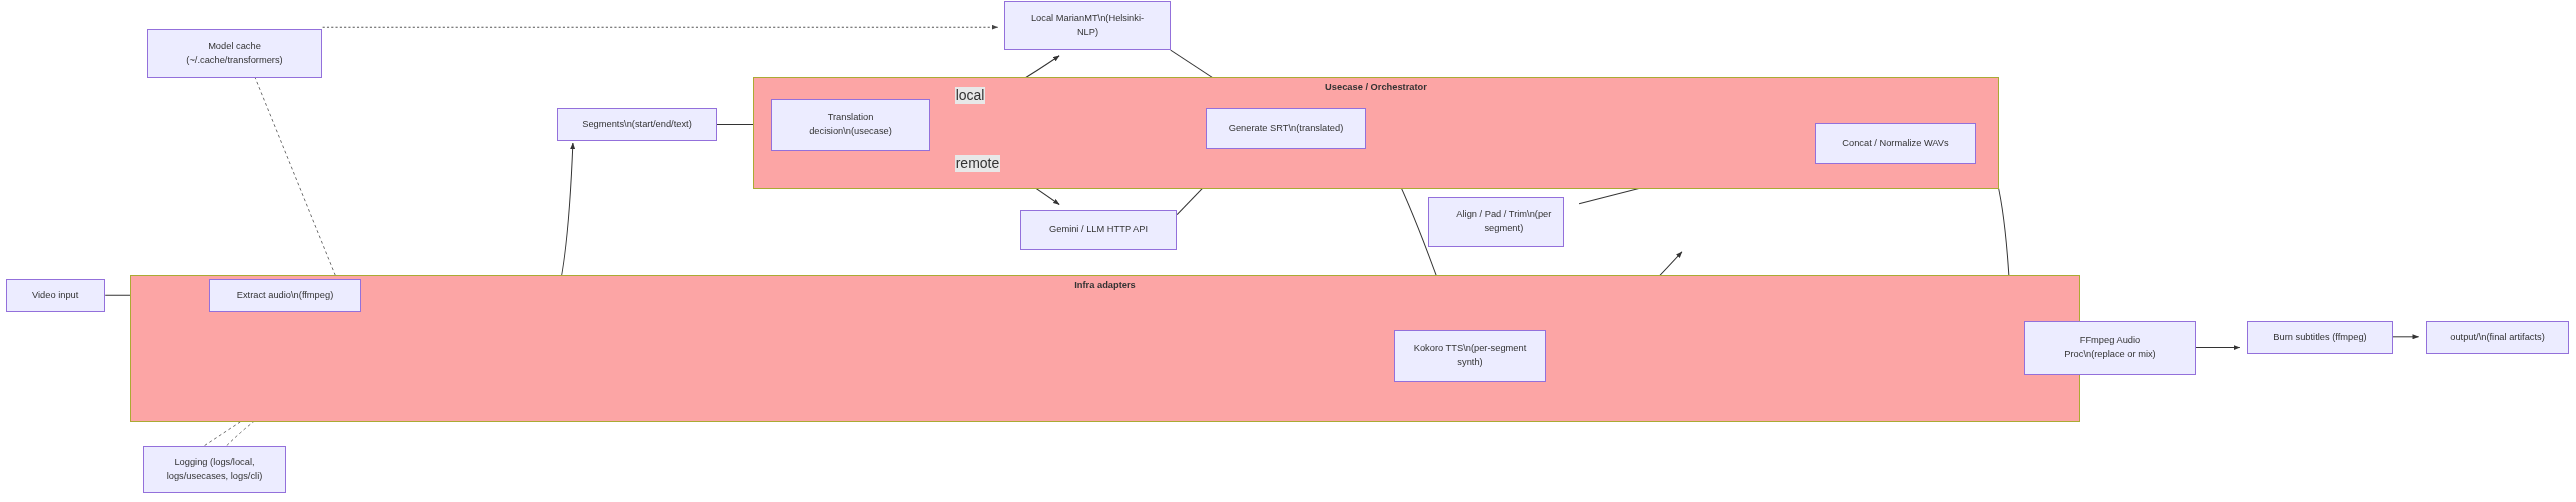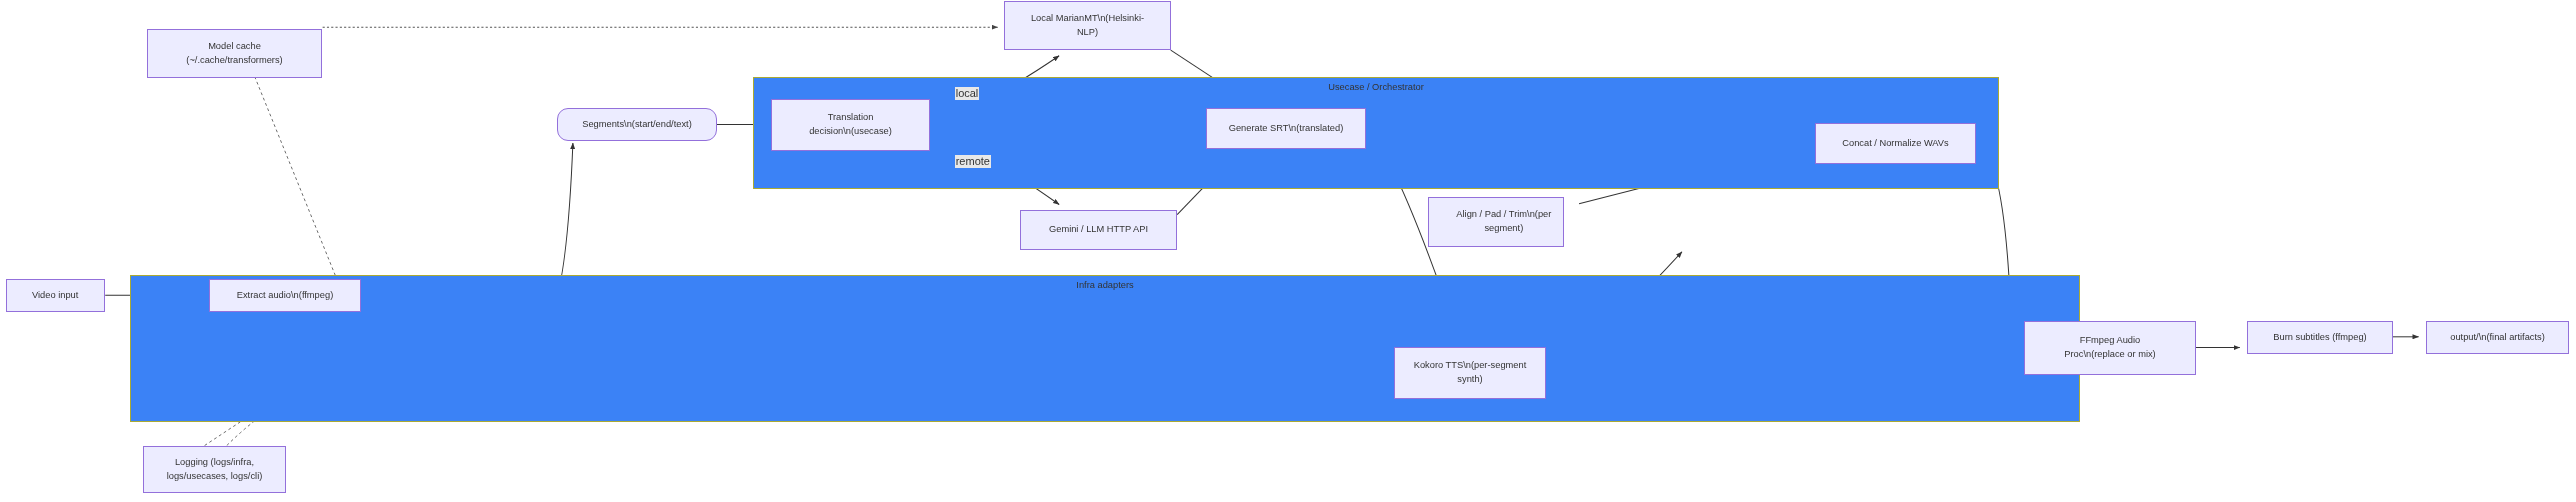--- a/index.html
+++ b/index.html
@@ -7,23 +7,24 @@
   #stage{
     position:relative;
     width:2576px;height:502px;
     background:#ffffff;
     font-family:"Liberation Sans","DejaVu Sans",sans-serif;
     overflow:hidden;
   }
   #edges{position:absolute;left:0;top:0;width:2576px;height:502px;}
   .cluster{
     position:absolute;
-    background:#3b82f6;
+    background:#fca5a5;
     border:0.7px solid #aaaa33;
     box-sizing:border-box;
+    font-weight:bold;
   }
   .cluster-label{
     position:absolute;
     top:4.3px;left:0;width:100%;
     text-align:center;
     font-size:9.3px;
     color:#333333;
     white-space:nowrap;
   }
   .node{
@@ -38,21 +39,21 @@
     font-size:9.3px;
     line-height:1.5;
     color:#333333;
     padding:1.4px 4.3px;
   }
   .node span{display:block;}
   .edge-label{
     position:absolute;
     background:#e8e8e8;
     color:#333333;
-    font-size:11px;
+    font-size:14px;
     line-height:1.2;
     padding:0 0.7px;
     white-space:nowrap;
   }
   .ep{stroke:#333333;stroke-width:1.4;fill:none;}
   .ep-dot{stroke:#555555;stroke-width:1.4;fill:none;stroke-dasharray:3 3;}
   .ep-dash{stroke:#555555;stroke-width:1.2;fill:none;stroke-dasharray:4 4;}
 </style>
 </head>
 <body>
@@ -121,21 +122,21 @@
     </div>
   </div>
 
   <div class="node" style="left:1004px;top:1.4px;width:167px;height:49px;">
     <div>
       <span>Local MarianMT\n(Helsinki-</span>
       <span>NLP)</span>
     </div>
   </div>
 
-  <div class="node" style="left:557px;top:108px;width:160px;height:33px;border-radius:11px;">
+  <div class="node" style="left:557px;top:108px;width:160px;height:33px;">
     <div>
       <span>Segments\n(start/end/text)</span>
     </div>
   </div>
 
   <div class="node" style="left:771px;top:99px;width:159px;height:52px;">
     <div>
       <span>Translation</span>
       <span>decision\n(usecase)</span>
     </div>
@@ -172,21 +173,21 @@
     </div>
   </div>
 
   <div class="node" style="left:209px;top:279px;width:152px;height:33px;">
     <div>
       <span>Extract audio\n(ffmpeg)</span>
     </div>
   </div>
 
 
-  <div class="node" style="left:1394px;top:347px;width:152px;height:52px;align-items:center;">
+  <div class="node" style="left:1394px;top:330px;width:152px;height:52px;align-items:center;">
     <div>
       <span>Kokoro TTS\n(per-segment</span>
       <span>synth)</span>
     </div>
   </div>
 
   <div class="node" style="left:2024px;top:321px;width:172px;height:54px;">
     <div>
       <span>FFmpeg Audio</span>
       <span>Proc\n(replace or mix)</span>
@@ -200,21 +201,21 @@
   </div>
 
   <div class="node" style="left:2426px;top:321px;width:143px;height:33px;">
     <div>
       <span>output/\n(final artifacts)</span>
     </div>
   </div>
 
   <div class="node" style="left:143px;top:446px;width:143px;height:47px;">
     <div>
-      <span>Logging (logs/infra,</span>
+      <span>Logging (logs/local,</span>
       <span>logs/usecases, logs/cli)</span>
     </div>
   </div>
 
   <div class="edge-label" style="left:955px;top:87px;">local</div>
   <div class="edge-label" style="left:955px;top:155px;">remote</div>
 
 </div>
 
 

